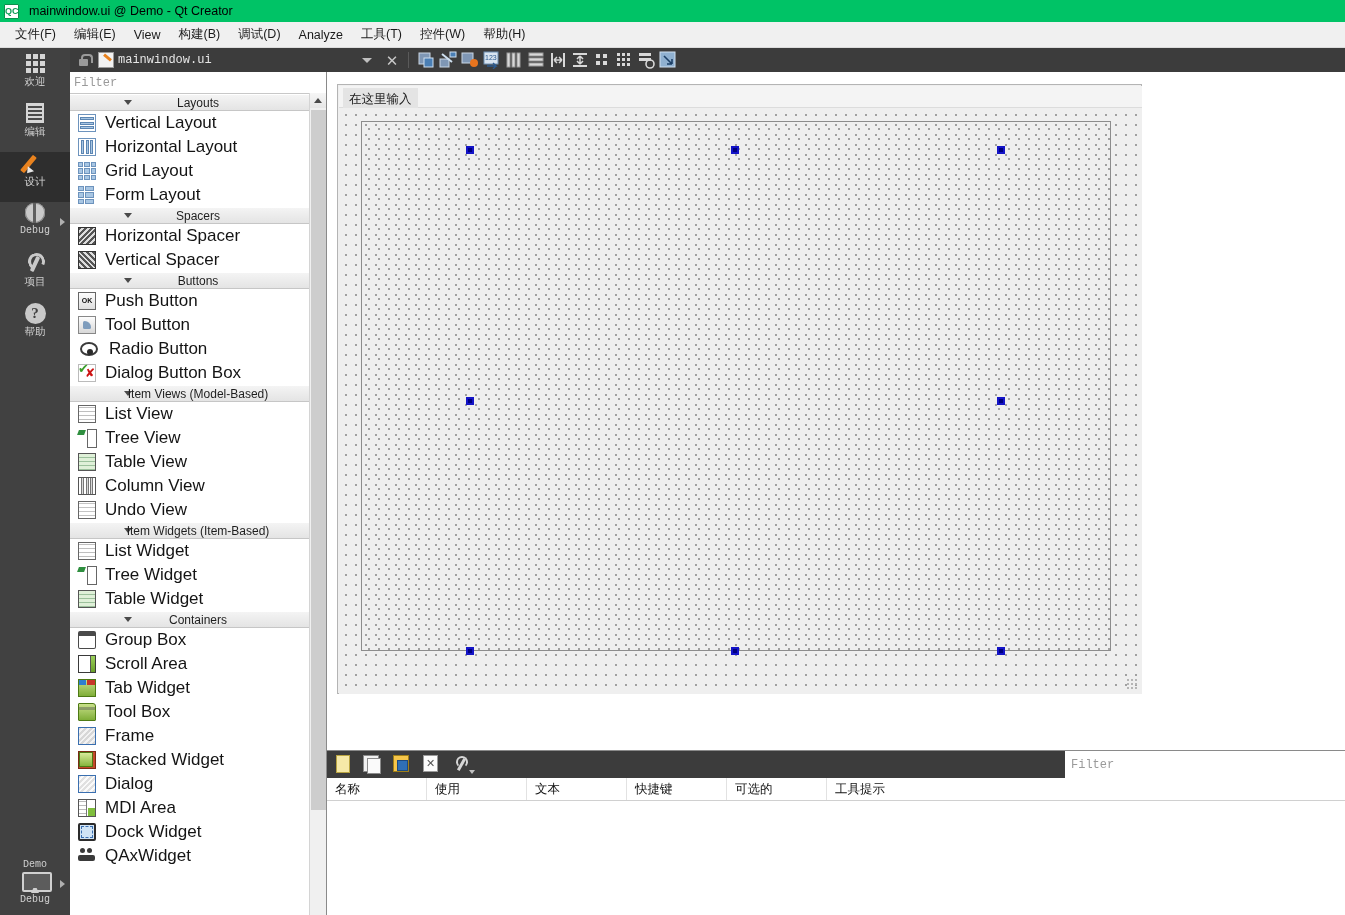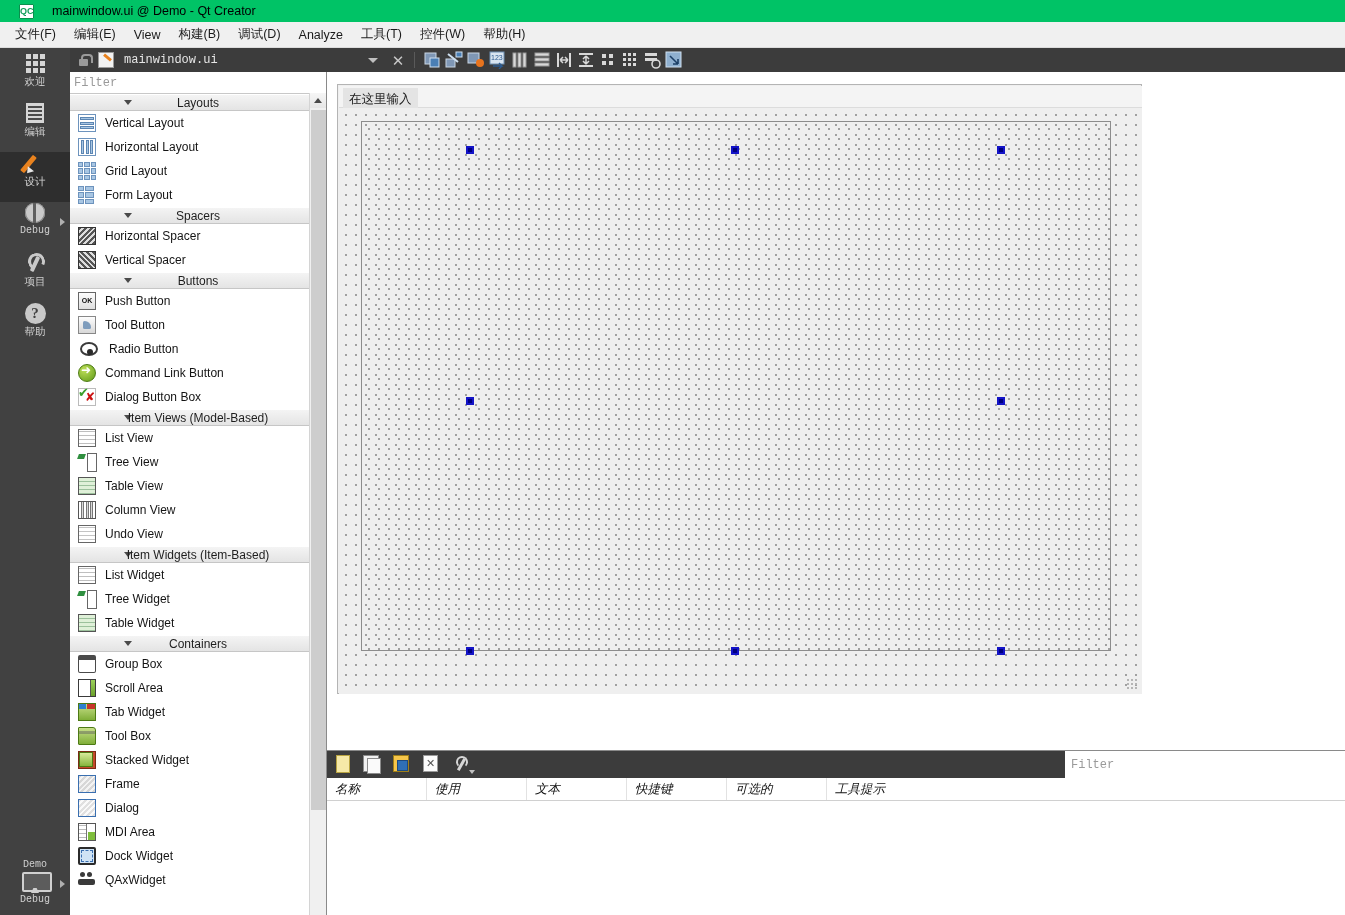--- a/index.html
+++ b/index.html
@@ -14,21 +14,21 @@
   
   .top-strip {
     position: absolute; left: 888px; top: 0; width: 194px; height: 5px;
     background: #ffffff;
   }
 
   
   .titlebar {
     position: absolute; left: 0; top: 0; width: 1345px; height: 22px;
     background: #00c366;
-    display: flex; align-items: center; gap: 18px; padding-left: 19px;
+    display: flex; align-items: center; gap: 10px; padding-left: 4px;
   }
   .qc-logo {
     width: 15px; height: 15px; background: #ffffff; border: 1px solid #0a8f4d;
     color: #0f9d58; font-size: 9px; font-weight: bold; line-height: 13px;
     text-align: center; font-family: "Liberation Sans", sans-serif;
     border-radius: 1px;
   }
   .title-text {
     font-size: 12.5px; color: #000000; font-family: "Liberation Sans", sans-serif;
     white-space: nowrap;
@@ -145,21 +145,21 @@
   .file-ico {
     width: 16px; height: 16px; margin-left: 6px; background: #f2f2f2;
     border: 1px solid #9a9a9a; position: relative;
   }
   .file-ico:after {
     content: ""; position: absolute; left: 4px; top: 3px; width: 9px; height: 3px;
     background: #e8821e; transform: rotate(40deg);
   }
   .tab-name {
     font-family: "Liberation Mono", monospace; font-size: 12px; color: #e6e6e6;
-    margin-left: 10px; white-space: nowrap;
+    margin-left: 4px; white-space: nowrap;
   }
   .tab-caret {
     margin-left: auto; margin-right: 0;
     width: 0; height: 0; border-top: 5px solid #c0c0c0;
     border-left: 5px solid transparent; border-right: 5px solid transparent;
   }
   .tab-close {
     color: #c8c8c8; font-size: 15px; margin: 0 10px 0 14px; line-height: 1;
     font-family: "Liberation Sans", sans-serif;
   }
@@ -191,21 +191,21 @@
     margin-left: 6px;
   }
   .cat-title {
     position: absolute; left: 0; right: 0; text-align: center;
     font-size: 12px; color: #1e1e1e;
   }
   .wb-row {
     height: 24px; display: flex; align-items: center; padding-left: 8px;
     gap: 9px; cursor: pointer;
   }
-  .wb-label { font-size: 12px; color: #141414; white-space: nowrap; }
+  .wb-label { font-size: 17px; color: #141414; white-space: nowrap; }
   .wb-ico { width: 18px; height: 18px; flex: 0 0 18px; position: relative; }
 
   
   .ic-vlayout { background: #ffffff; border: 1px solid #6d93bd;
     display: flex; flex-direction: column; justify-content: space-evenly; padding: 1px; }
   .ic-vlayout i { display: block; height: 3px; background: #a8c6e3; border: 1px solid #5c86b3; }
   .ic-hlayout { background: #ffffff; border: 1px solid #6d93bd;
     display: flex; justify-content: space-evenly; padding: 1px; }
   .ic-hlayout i { display: block; width: 3px; background: #a8c6e3; border: 1px solid #5c86b3; }
   .ic-grid { display: grid; grid-template-columns: repeat(3,1fr); grid-template-rows: repeat(3,1fr); gap: 1px; }
@@ -367,21 +367,21 @@
     border: none; background: #ffffff; padding-left: 6px; outline: none;
     font-family: "Liberation Mono", monospace; font-size: 12px; color: #222;
   }
   .ap-filter::placeholder { color: #9a9a9a; }
   .ap-head {
     height: 23px; display: flex; background: #ffffff;
     border-bottom: 1px solid #d0d0d0;
   }
   .ap-th {
     font-size: 12.5px; color: #111; display: flex; align-items: center;
-    padding-left: 8px; border-right: 1px solid #e2e2e2; flex: 0 0 100px; font-style: italic;
+    padding-left: 8px; border-right: 1px solid #e2e2e2; flex: 0 0 100px;
   }
   .ap-body { height: 114px; background: #ffffff; }
 </style>
 </head>
 <body>
 
 <div id="app">
 
   <div class="top-strip"></div>
 
@@ -640,24 +640,20 @@
       </div>
       <div class="wb-row">
         <div class="wb-ico ic-tool"></div>
         <div class="wb-label">Tool Button</div>
       </div>
       <div class="wb-row">
         <div class="wb-ico ic-radio"></div>
         <div class="wb-label">Radio Button</div>
       </div>
       <div class="wb-row">
-        <div class="wb-ico ic-cmdlink"></div>
-        <div class="wb-label">Command Link Button</div>
-      </div>
-      <div class="wb-row">
         <div class="wb-ico ic-dlgbox"></div>
         <div class="wb-label">Dialog Button Box</div>
       </div>
 
       <div class="cat-header">
         <div class="cat-chev"></div>
         <div class="cat-title">Item Views (Model-Based)</div>
       </div>
       <div class="wb-row">
         <div class="wb-ico ic-listview"></div>
@@ -715,26 +711,26 @@
       </div>
       <div class="wb-row">
         <div class="wb-ico ic-tabwidget"></div>
         <div class="wb-label">Tab Widget</div>
       </div>
       <div class="wb-row">
         <div class="wb-ico ic-toolbox"></div>
         <div class="wb-label">Tool Box</div>
       </div>
       <div class="wb-row">
+        <div class="wb-ico ic-frame"></div>
+        <div class="wb-label">Frame</div>
+      </div>
+      <div class="wb-row">
         <div class="wb-ico ic-stacked"></div>
         <div class="wb-label">Stacked Widget</div>
-      </div>
-      <div class="wb-row">
-        <div class="wb-ico ic-frame"></div>
-        <div class="wb-label">Frame</div>
       </div>
       <div class="wb-row">
         <div class="wb-ico ic-widget"></div>
         <div class="wb-label">Dialog</div>
       </div>
       <div class="wb-row">
         <div class="wb-ico ic-mdi"></div>
         <div class="wb-label">MDI Area</div>
       </div>
       <div class="wb-row">

